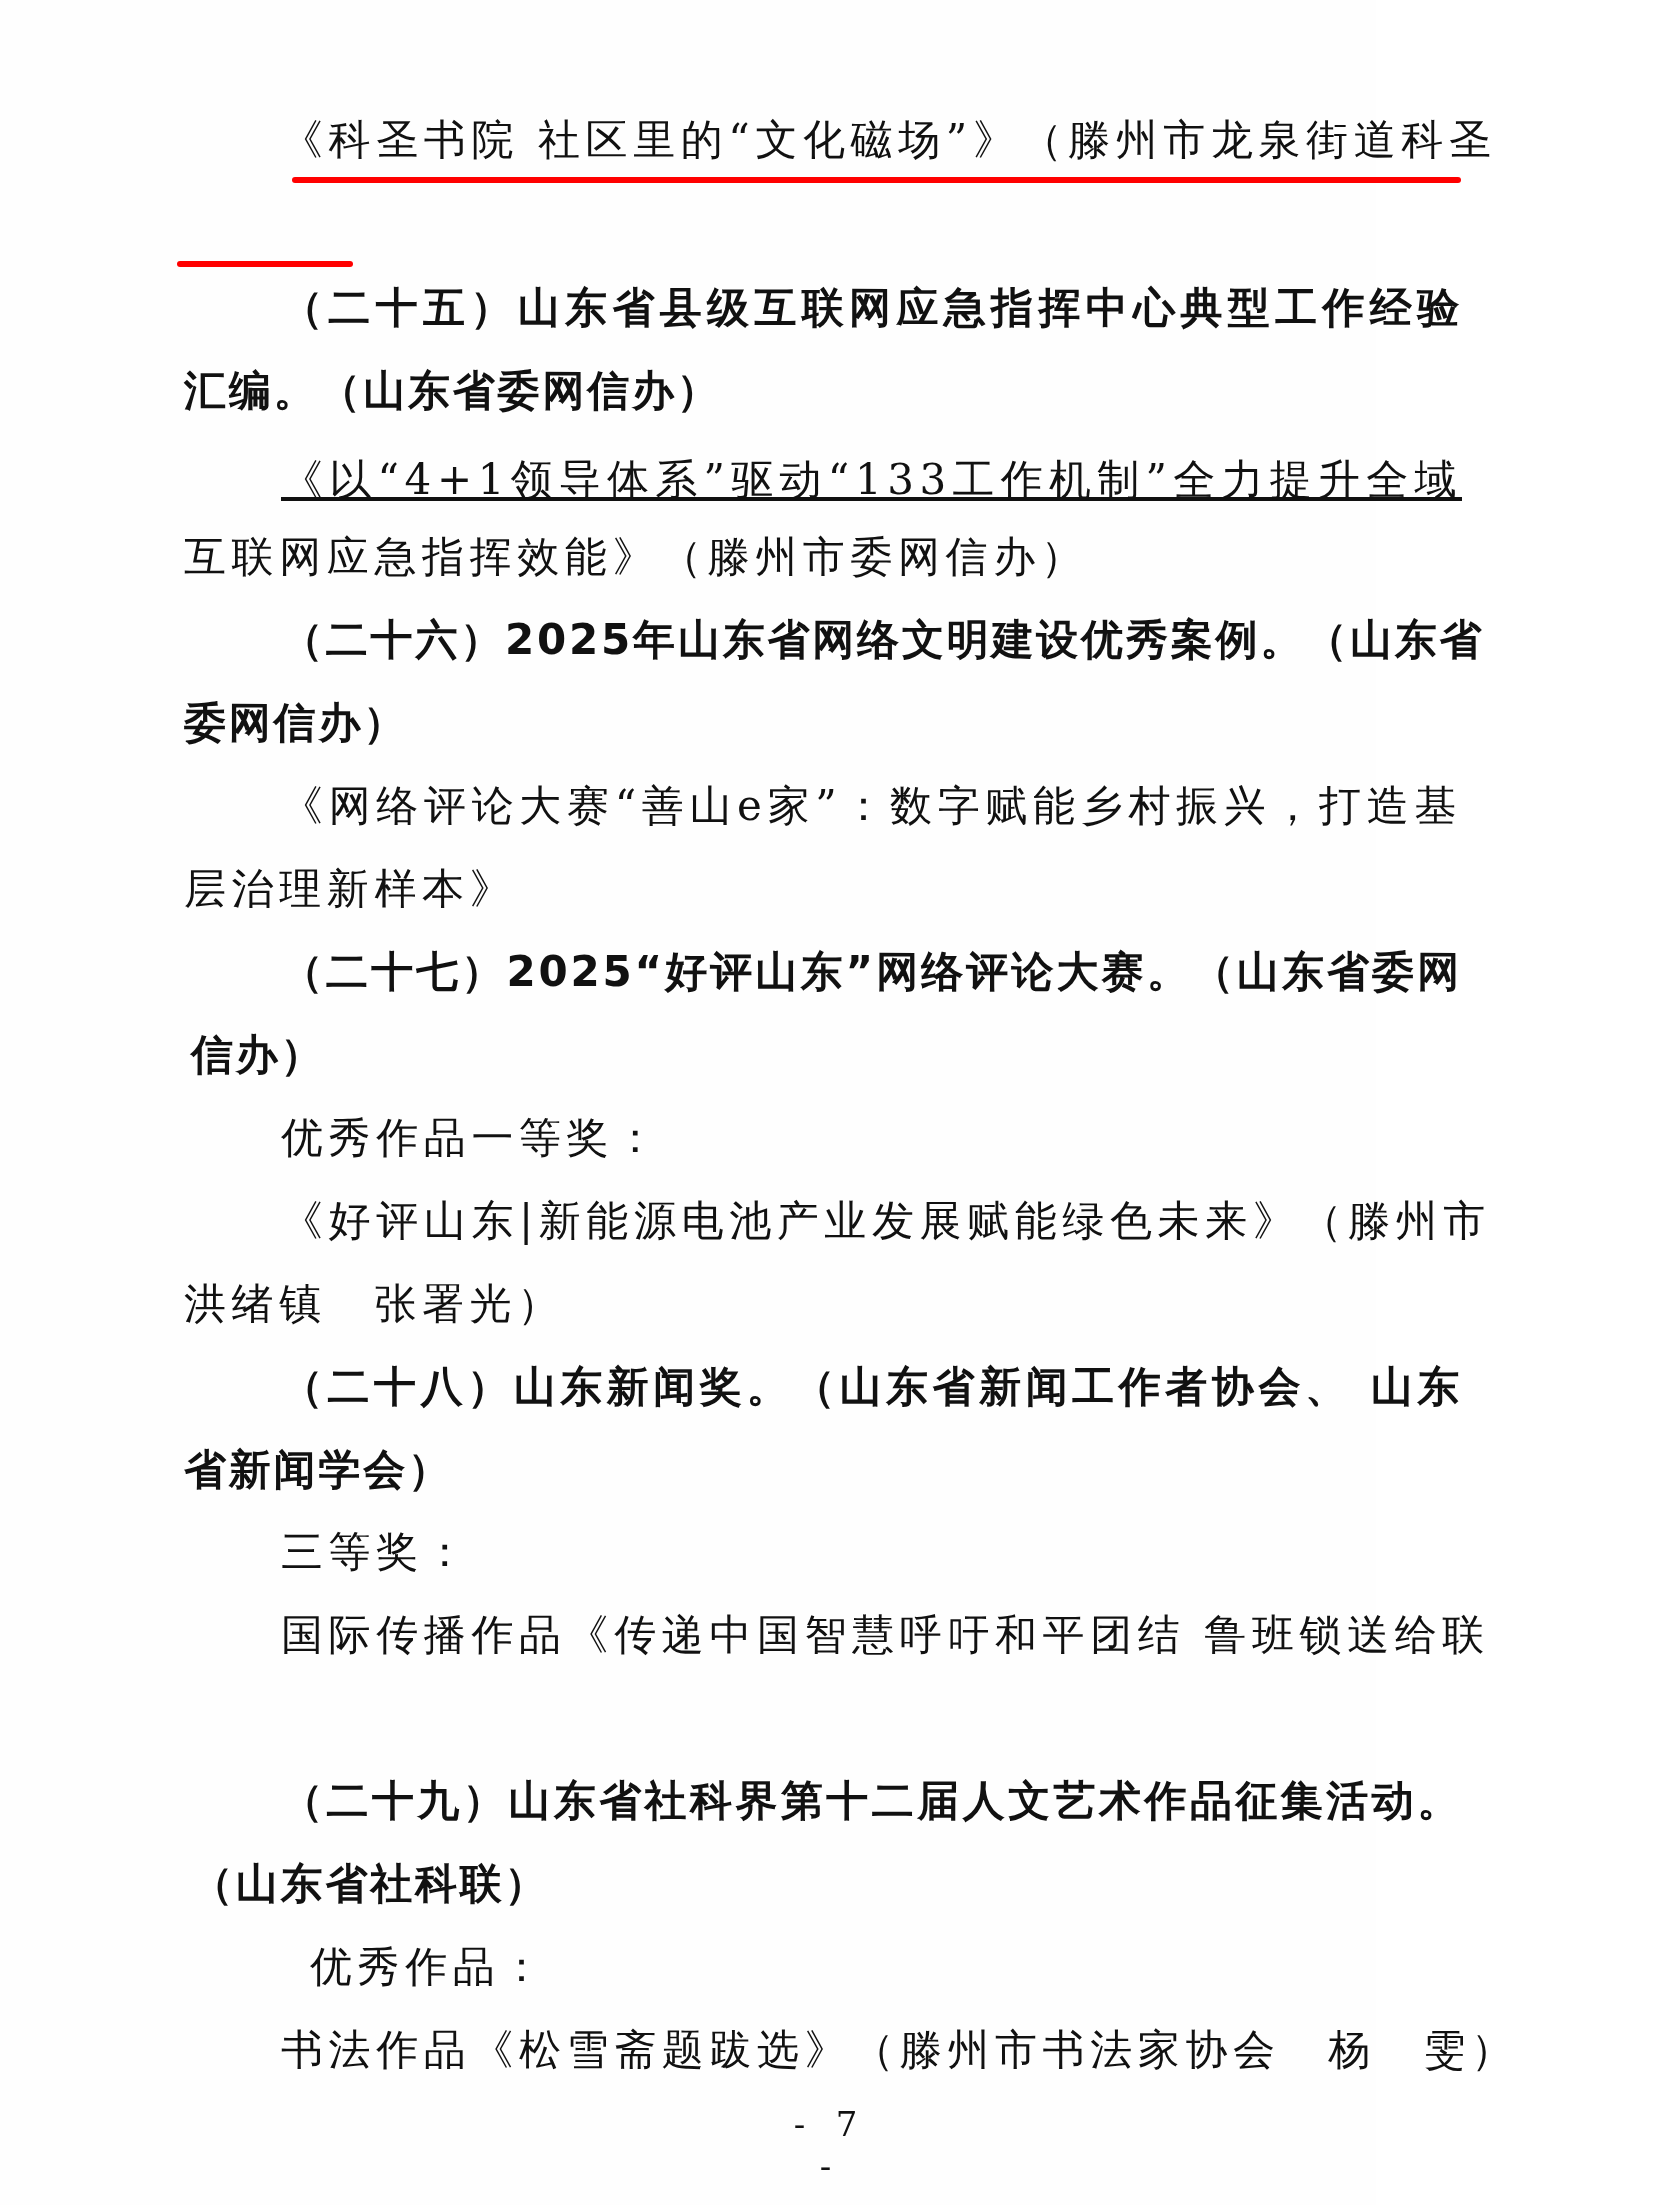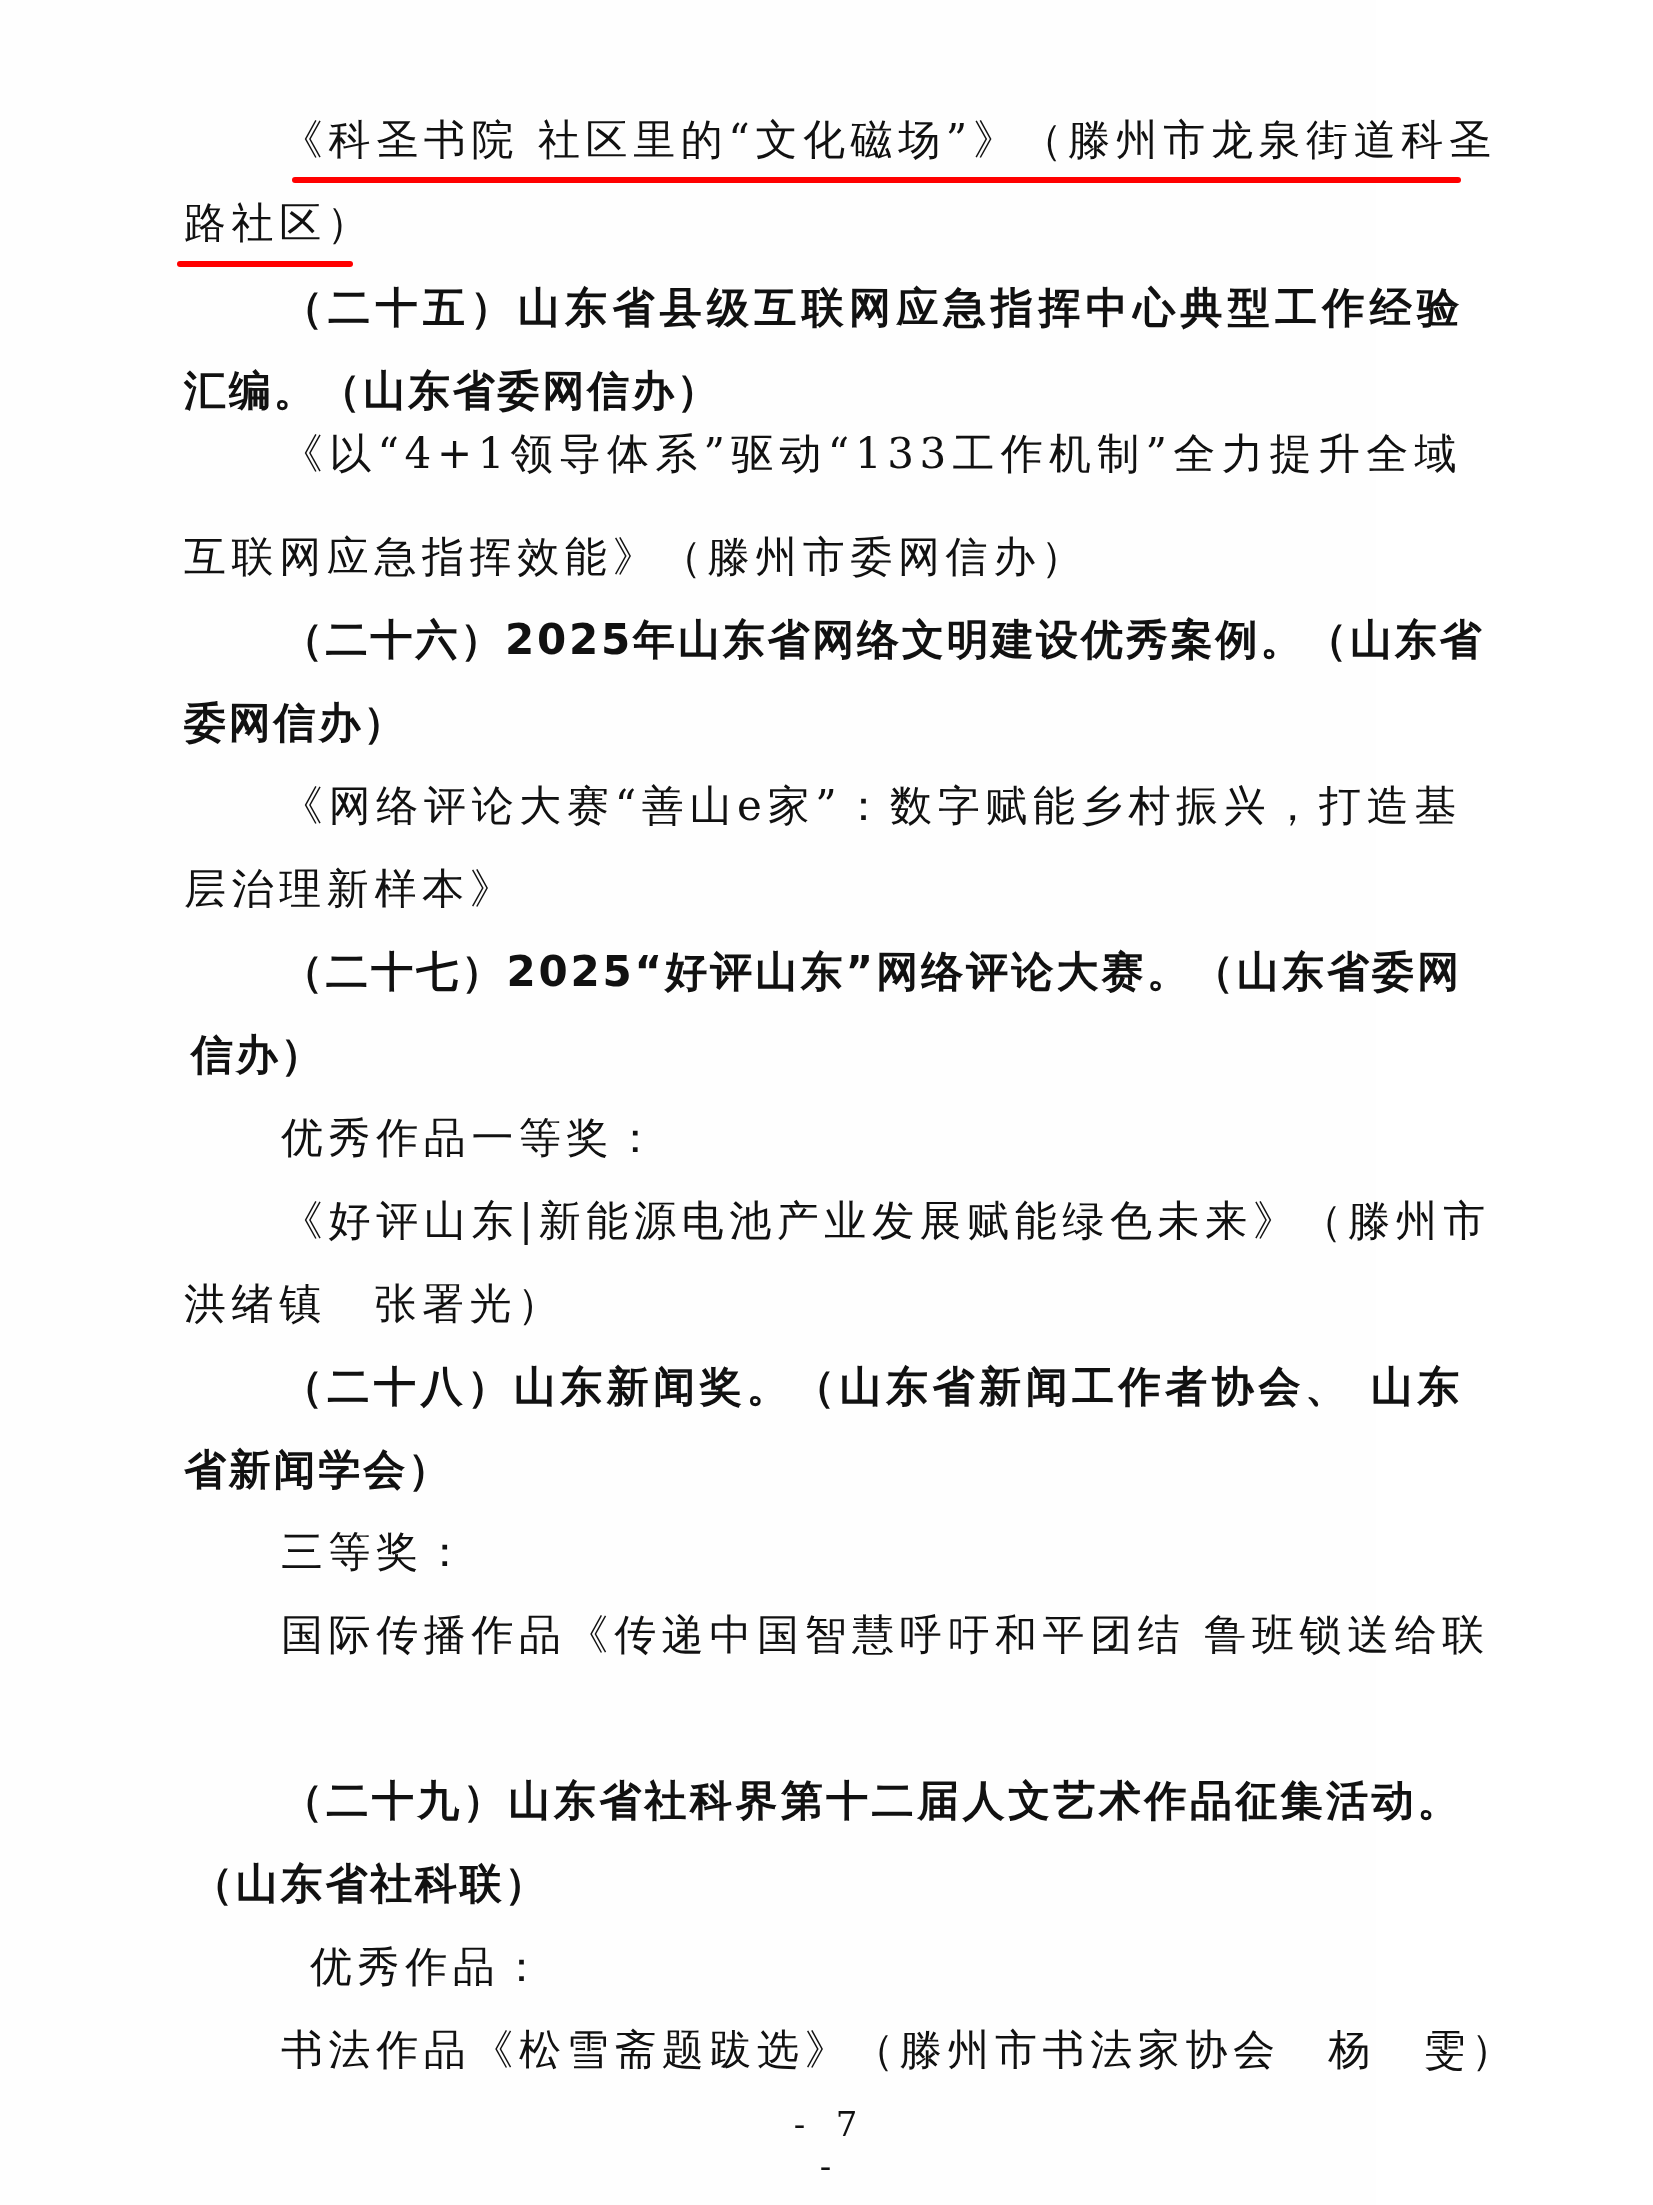--- a/index.html
+++ b/index.html
@@ -15,26 +15,25 @@
   .page-number { position: absolute; top: 2103px; left: 774px; width: 113px; text-align: center;
                  font-size: 34px; line-height: 42px; letter-spacing: 9.8px; }
 </style>
 </head>
 <body>
 
 <div class="page">
 
   <div class="line indent justify" style="top:98px;">《科圣书院 社区里的“文化磁场”》（滕州市龙泉街道科圣</div>
   <div class="red-underline" style="left:292px; top:177px; width:1169px;"></div>
-  <div class="line" style="top:181px;">路社区）</div>
   <div class="red-underline" style="left:177px; top:261px; width:176px;"></div>
 
   <div class="line indent bold justify" style="top:266px;">（二十五）山东省县级互联网应急指挥中心典型工作经验</div>
   <div class="line bold" style="top:349px;">汇编。（山东省委网信办）</div>
-  <div class="line indent justify" style="top:412px;">《以“4+1领导体系”驱动“133工作机制”全力提升全域</div>
+  <div class="line indent justify" style="top:438px;text-decoration:underline;">《以“4+1领导体系”驱动“133工作机制”全力提升全域</div>
   <div class="line" style="top:515px;">互联网应急指挥效能》（滕州市委网信办）</div>
 
   <div class="line indent bold justify" style="top:598px;">（二十六）2025年山东省网络文明建设优秀案例。（山东省</div>
   <div class="line bold" style="top:681px;">委网信办）</div>
   <div class="line indent justify" style="top:764px;">《网络评论大赛“善山e家”：数字赋能乡村振兴，打造基</div>
   <div class="line" style="top:847px;">层治理新样本》</div>
 
   <div class="line indent bold justify" style="top:930px;">（二十七）2025“好评山东”网络评论大赛。（山东省委网</div>
   <div class="line bold" style="top:1013px;margin-left:7px;">信办）</div>
   <div class="line indent" style="top:1096px;">优秀作品一等奖：</div>

